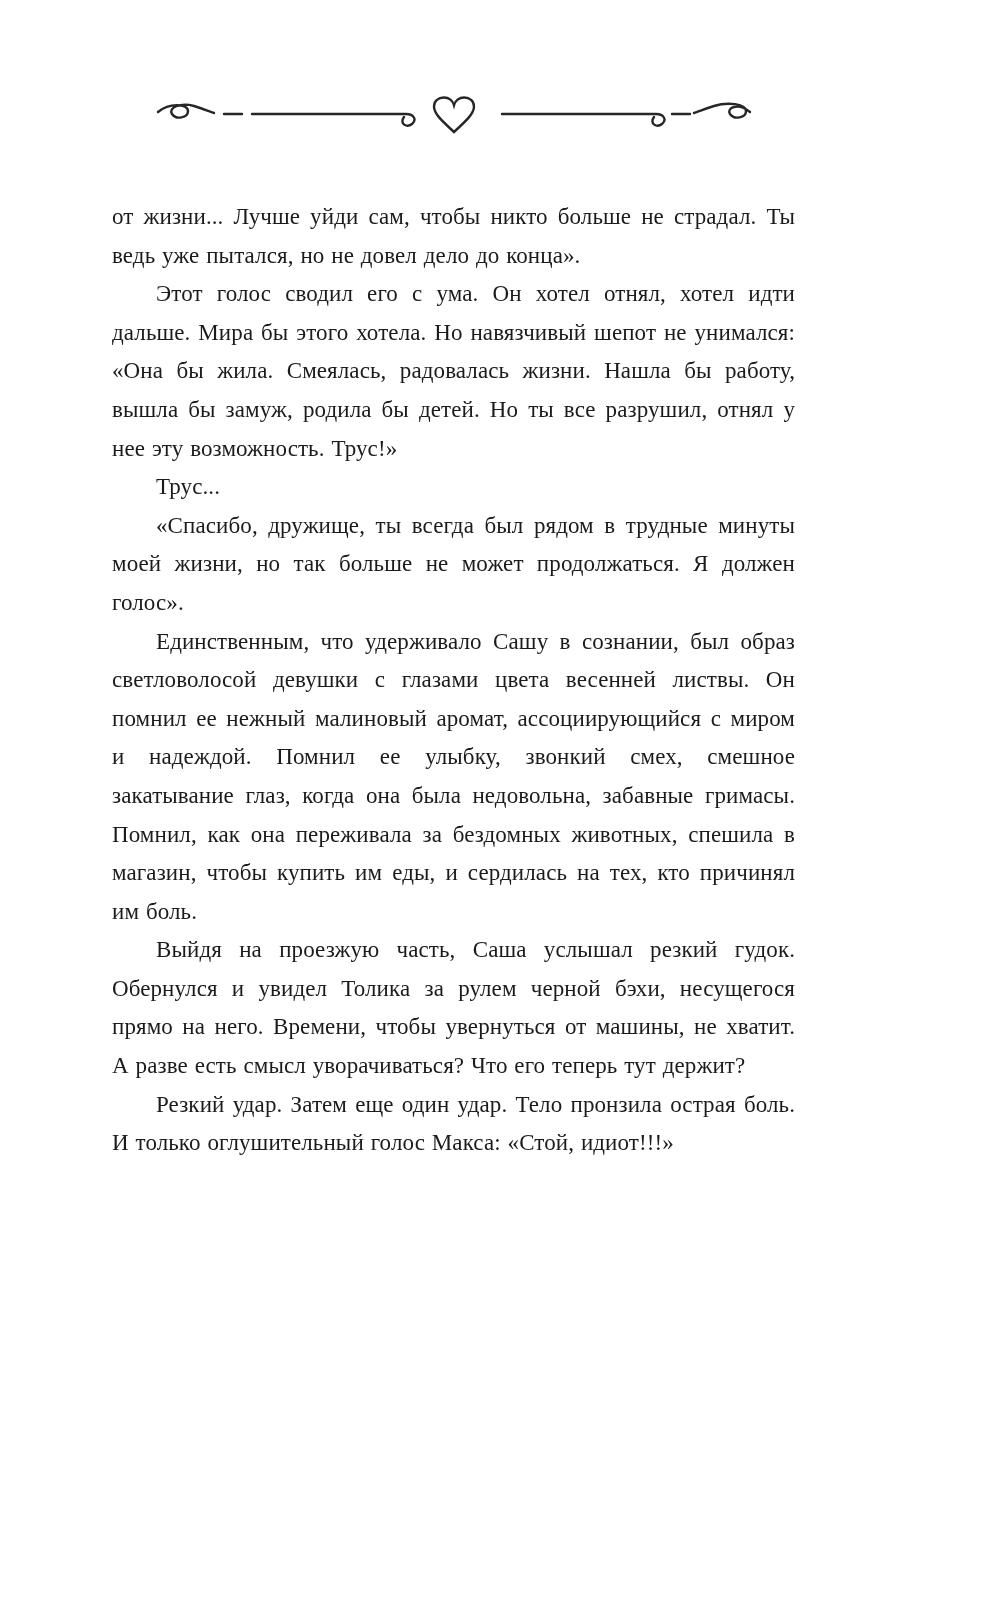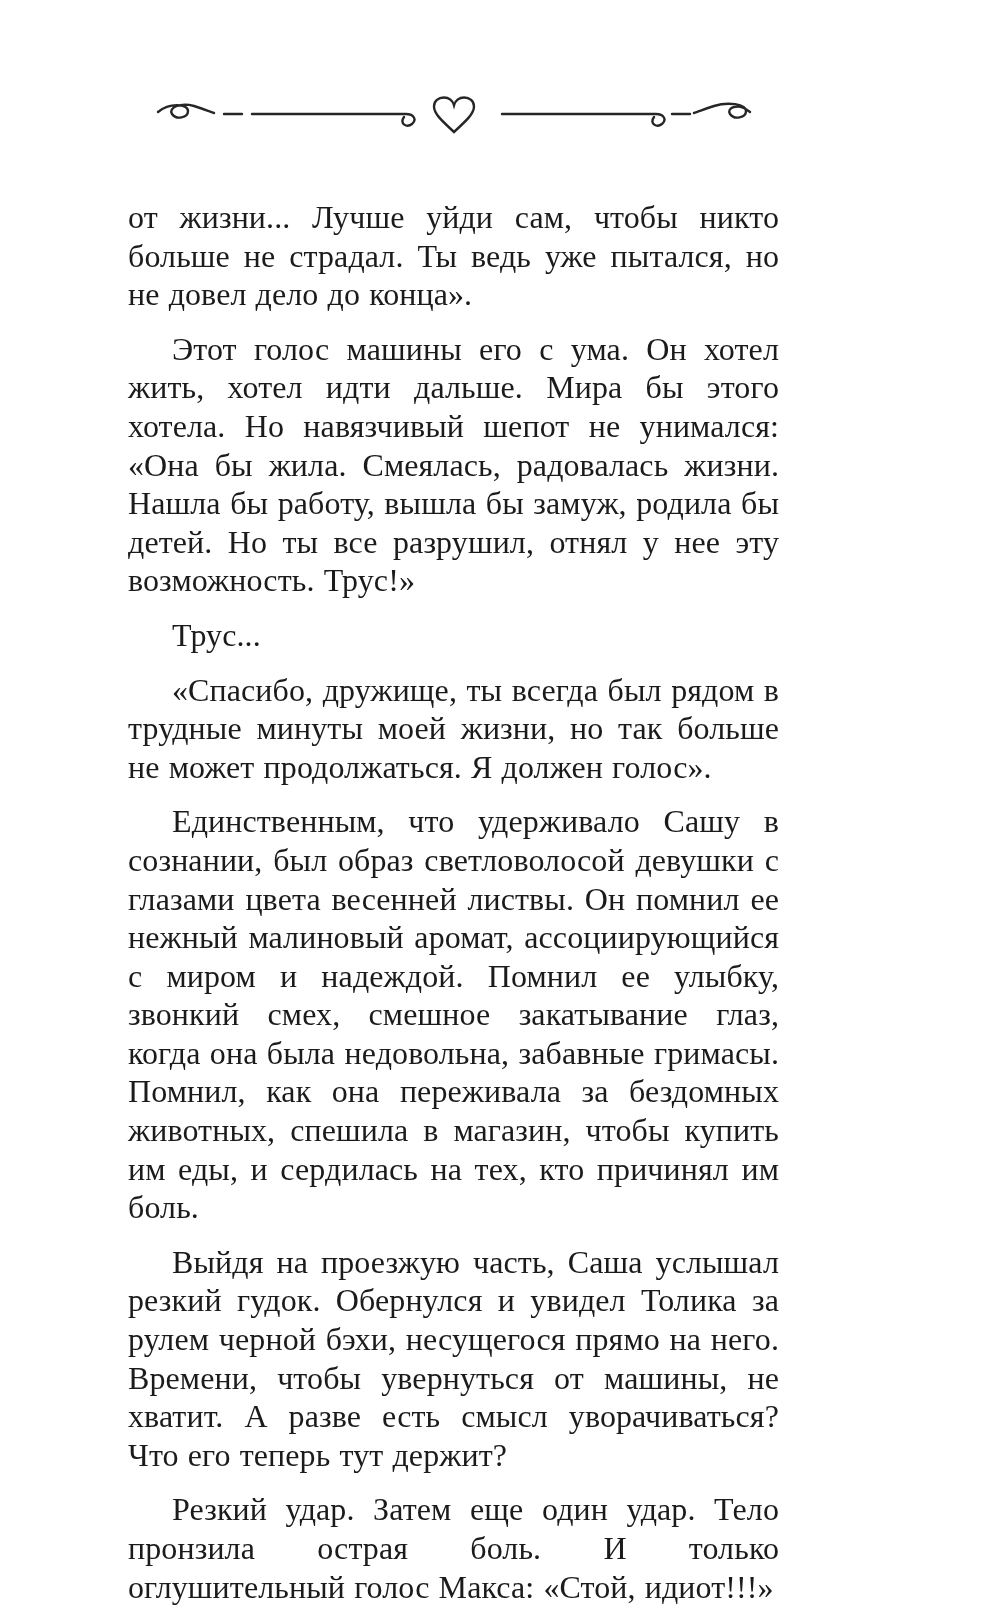--- a/index.html
+++ b/index.html
@@ -26,23 +26,23 @@
   .ornament-wrap {
     width: 100%;
     display: flex;
     justify-content: center;
     margin-bottom: 58px;
   }
   .ornament-wrap svg {
     display: block;
   }
   .text-block p {
-    margin: 16px;
+    margin: 0;
     text-align: justify;
-    font-size: 32px;
+    font-size: 23px;
     line-height: 38.6px;
     font-weight: 500;
     letter-spacing: 0.1px;
     text-indent: 44px;
     word-spacing: 1px;
   }
   .text-block p.no-indent {
     text-indent: 0;
   }
 </style>
@@ -68,21 +68,21 @@
 
           <path d="M528,18 L546,18"></path>
 
           <path d="M550,17 C554,16 560,13 570,10 C584,5.5 602,8 602,15 C602,22 590,24 586,18 C582,12 594,6 606,16"></path>
         </g>
       </svg>
     </div>
 
     <div class="text-block">
       <p class="no-indent">от жизни... Лучше уйди сам, чтобы никто больше не страдал. Ты ведь уже пытался, но не довел дело до конца».</p>
-      <p>Этот голос машины его с ума. Он хотел жить, хотел идти дальше. Мира бы этого хотела. Но навязчивый шепот не унимался: «Она бы жила. Смеялась, радовалась жизни. Нашла бы работу, вышла бы замуж, родила бы детей. Но ты все разрушил, отнял у нее эту возможность. Трус!»</p>
+      <p>Этот голос сводил его с ума. Он хотел отнял, хотел идти дальше. Мира бы этого хотела. Но навязчивый шепот не унимался: «Она бы жила. Смеялась, радовалась жизни. Нашла бы работу, вышла бы замуж, родила бы детей. Но ты все разрушил, отнял у нее эту возможность. Трус!»</p>
       <p>Трус...</p>
       <p>«Спасибо, дружище, ты всегда был рядом в трудные минуты моей жизни, но так больше не может продолжаться. Я должен голос».</p>
       <p>Единственным, что удерживало Сашу в сознании, был образ светловолосой девушки с глазами цвета весенней листвы. Он помнил ее нежный малиновый аромат, ассоциирующийся с миром и надеждой. Помнил ее улыбку, звонкий смех, смешное закатывание глаз, когда она была недовольна, забавные гримасы. Помнил, как она переживала за бездомных животных, спешила в магазин, чтобы купить им еды, и сердилась на тех, кто причинял им боль.</p>
       <p>Выйдя на проезжую часть, Саша услышал резкий гудок. Обернулся и увидел Толика за рулем черной бэхи, несущегося прямо на него. Времени, чтобы увернуться от машины, не хватит. А разве есть смысл уворачиваться? Что его теперь тут держит?</p>
       <p>Резкий удар. Затем еще один удар. Тело пронзила острая боль. И только оглушительный голос Макса: «Стой, идиот!!!»</p>
     </div>
 
   </div>
 </div>
 

